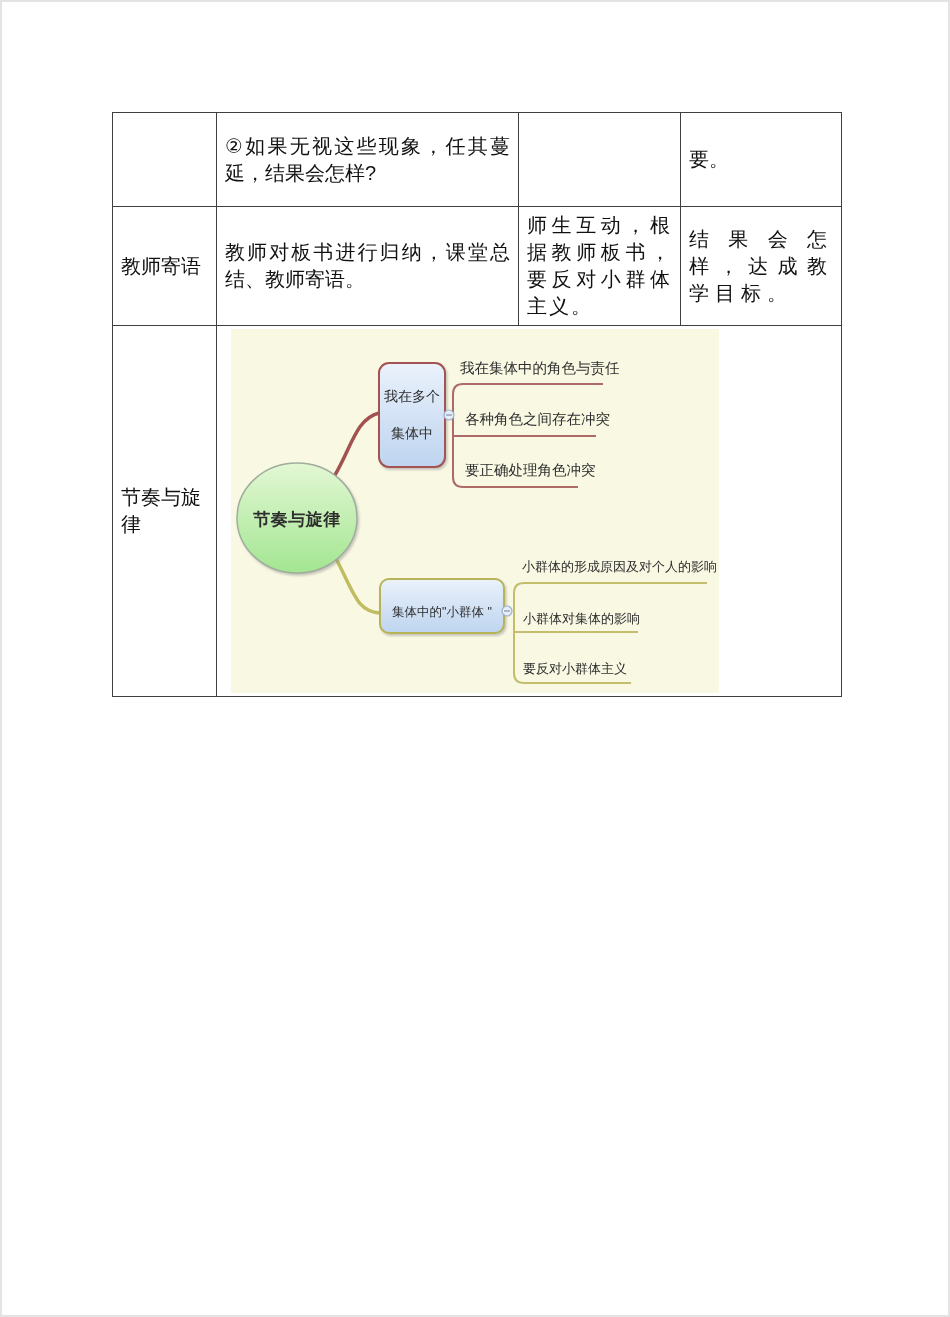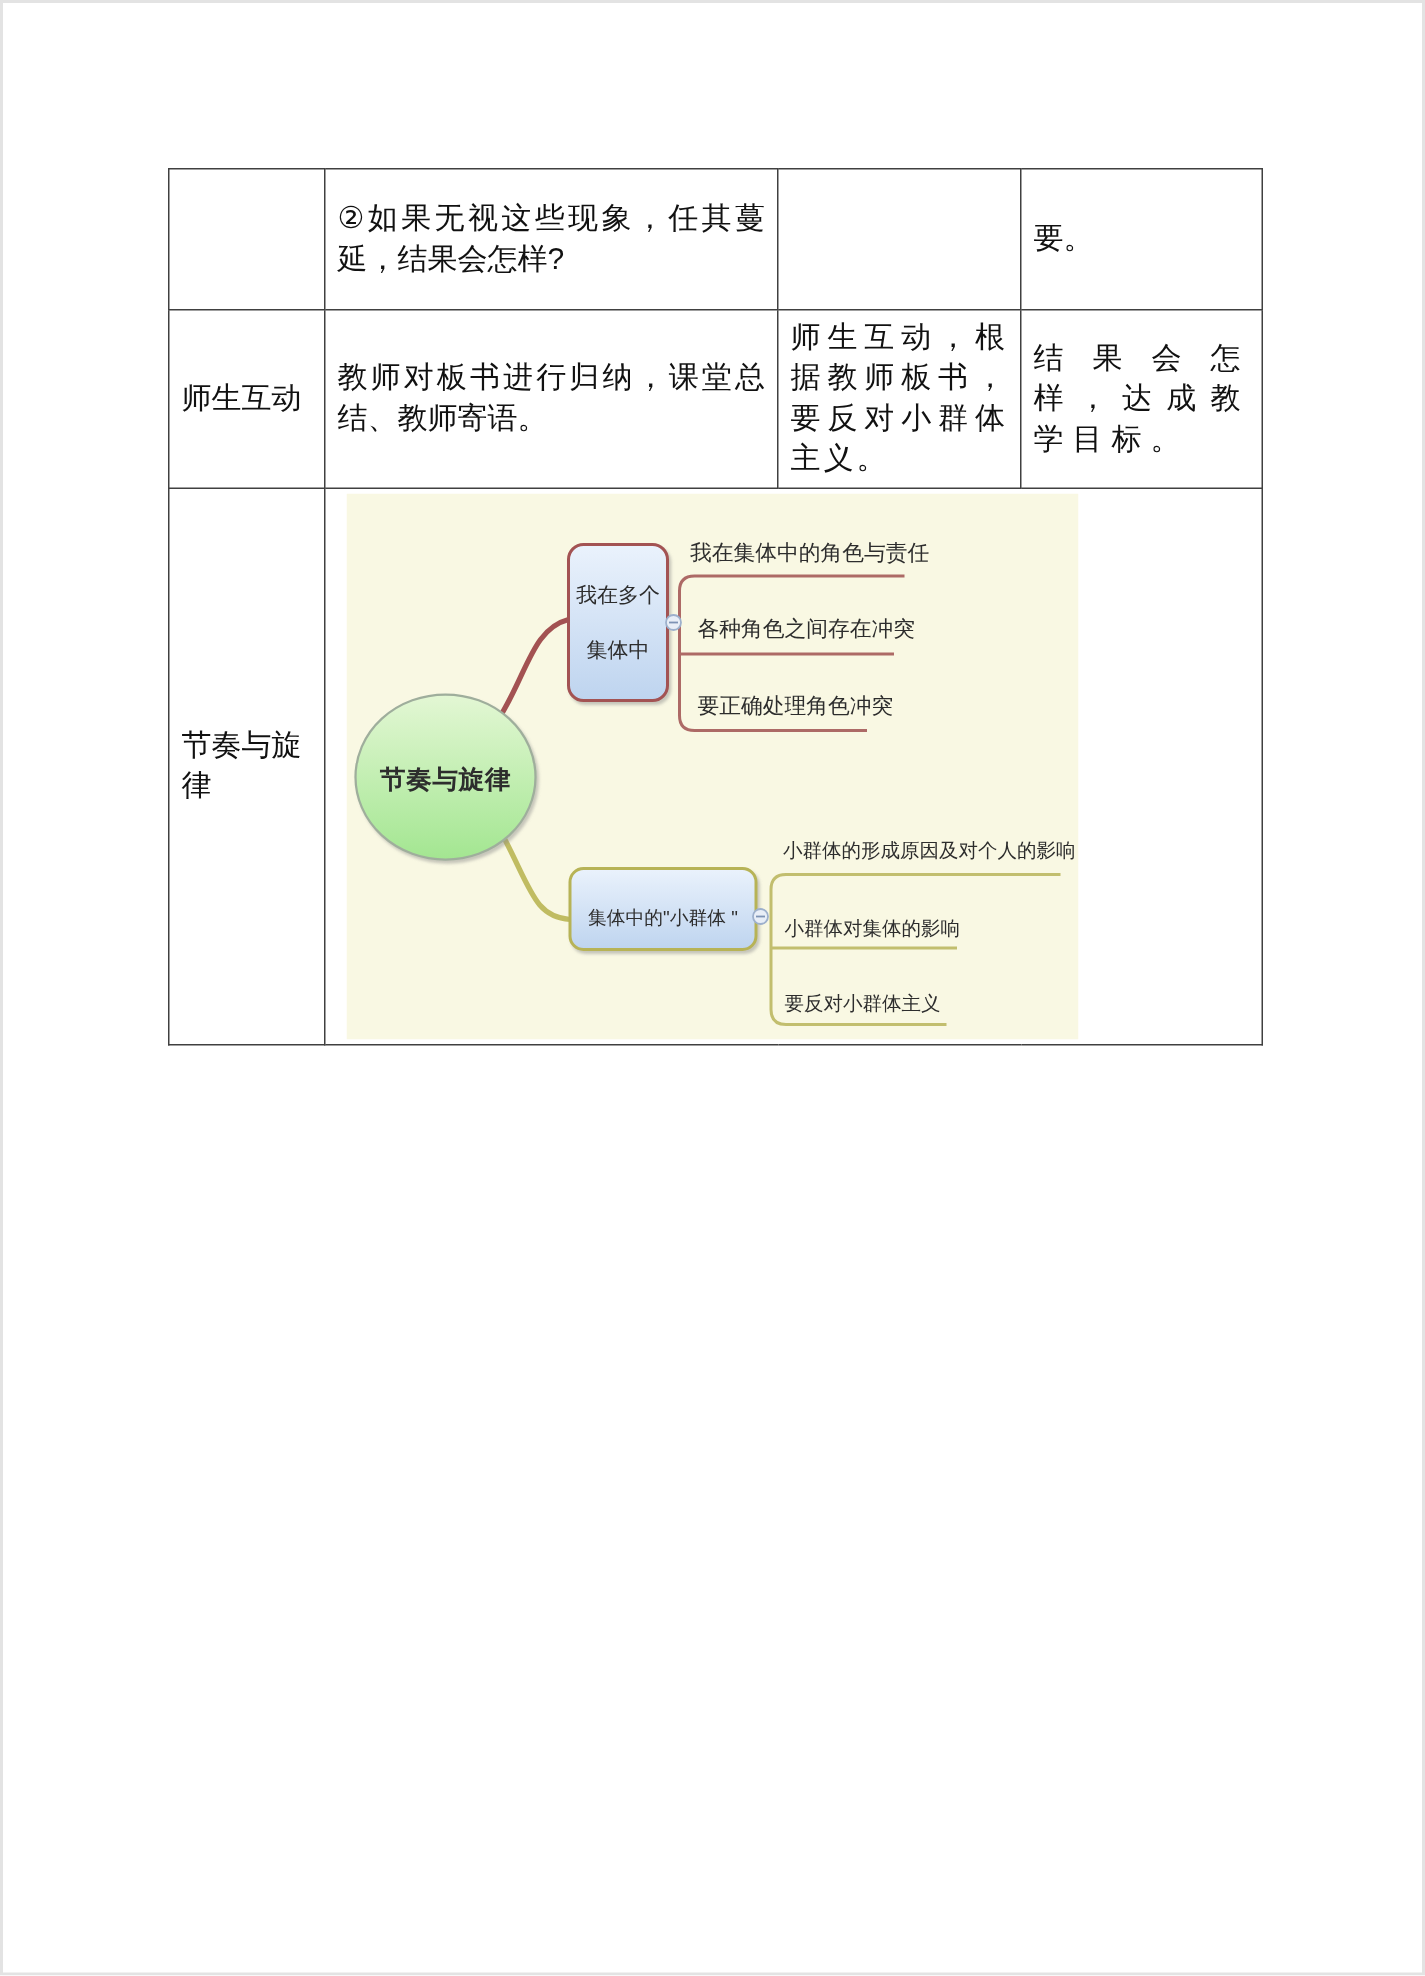--- a/index.html
+++ b/index.html
@@ -54,21 +54,21 @@
     <col style="width:161px">
   </colgroup>
   <tbody>
       <tr class="r1">
     <td></td>
     <td class="v-top just">②如果无视这些现象，任其蔓延，结果会怎样?</td>
     <td></td>
     <td>要。</td>
   </tr>
   <tr class="r2">
-    <td>师生互动</td>
+    <td>教师寄语</td>
     <td class="just">教师对板书进行归纳，课堂总结、教师寄语。</td>
     <td class="just col3-cell">师生互动，根据教师板书，要反对小群体主义。</td>
     <td class="just col4-cell">结果会怎样，达成教学目标。</td>
   </tr>
   <tr class="r3">
     <td>节奏与旋律</td>
     <td class="map-cell" colspan="3">
       <div class="mindmap">
         <svg width="488" height="364" viewBox="0 0 488 364" xmlns="http://www.w3.org/2000/svg">
           <defs>

